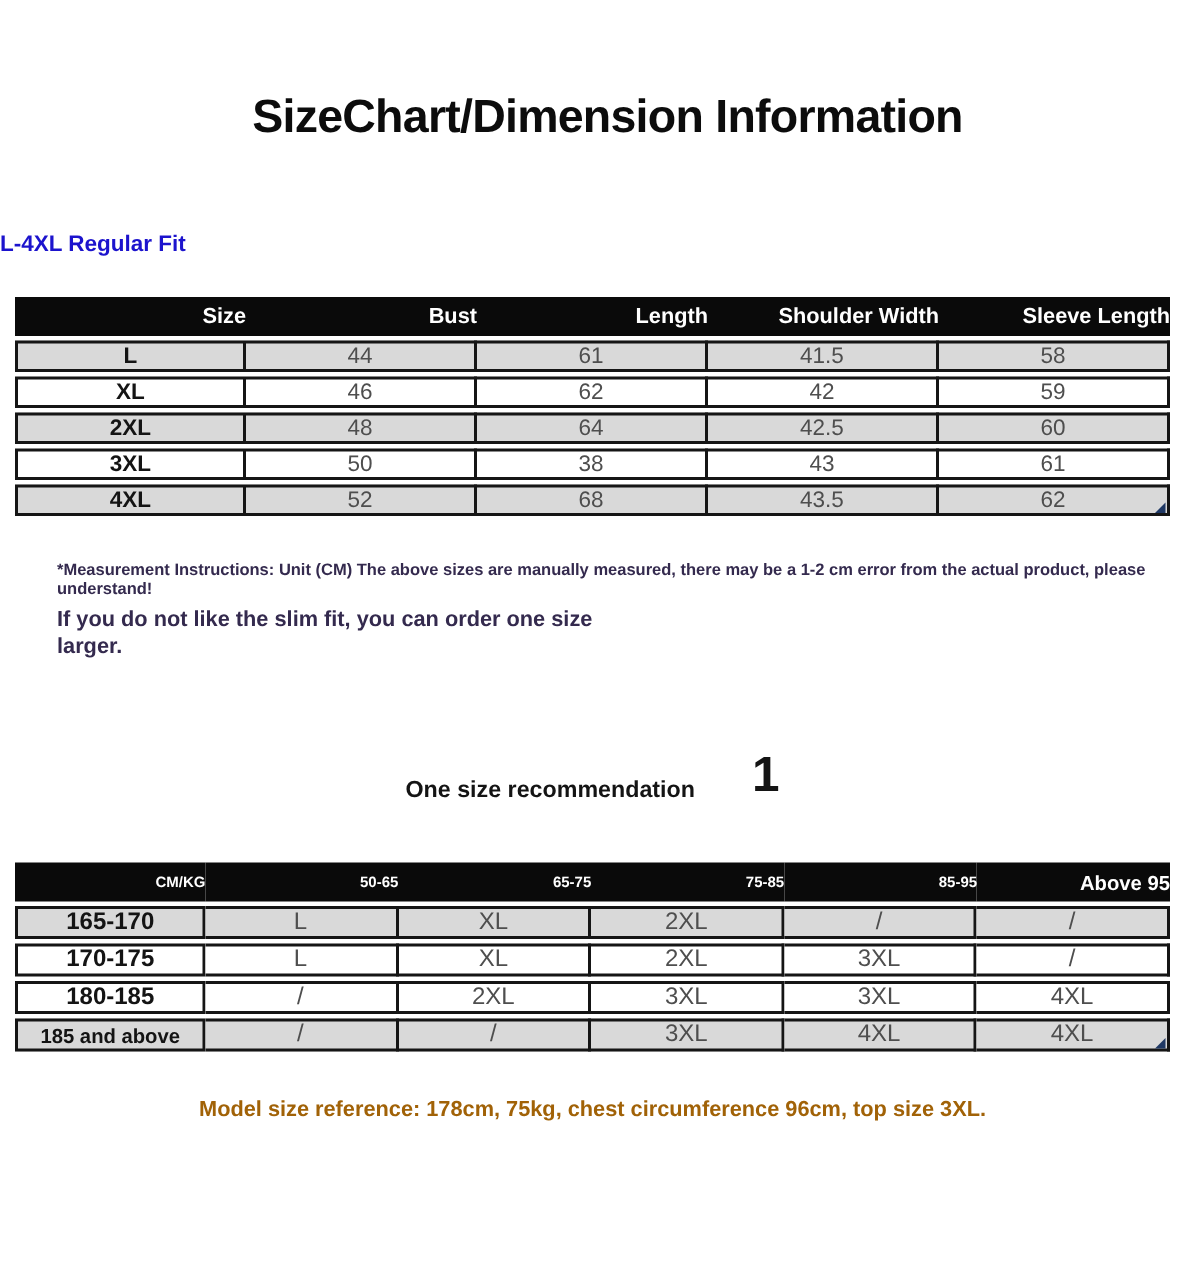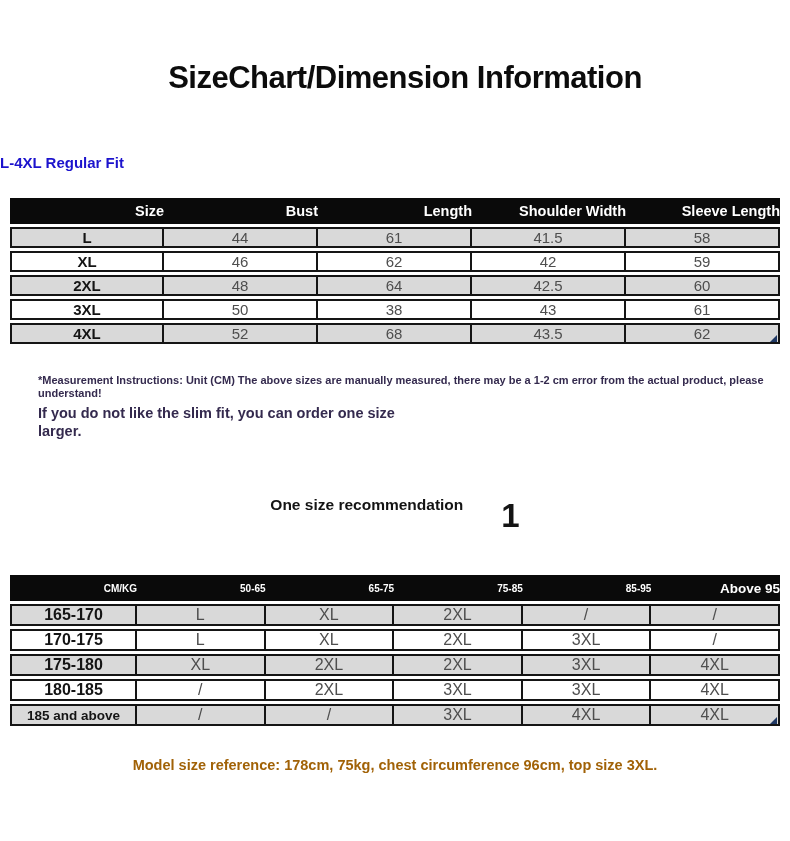--- a/index.html
+++ b/index.html
@@ -66,21 +66,21 @@
     margin:27px 0 0 38px;font-size:11px;line-height:13px;
     font-weight:600;color:var(--note-purple);
   }
   .note-large{
     margin:5px 0 0 38px;width:370px;
     font-size:14.5px;line-height:17.5px;font-weight:700;
     color:var(--note-purple);
   }
   .rec-row{
     margin-top:56px;display:flex;justify-content:center;
-    align-items:flex-start;gap:38px;height:40px;
+    align-items:flex-end;gap:38px;height:40px;
   }
   .rec-heading{font-size:15.5px;font-weight:700;color:#141414;}
   .rec-number{font-size:33px;font-weight:600;color:#141414;line-height:40px;}
   .model-note{
     margin-top:28px;text-align:center;
     font-size:14.5px;font-weight:700;color:#a16207;
   }
 </style>
 </head>
 <body>
@@ -182,28 +182,20 @@
           <td>/</td>
         </tr>
         <tr class="white">
           <td>170-175</td>
           <td>L</td>
           <td>XL</td>
           <td>2XL</td>
           <td>3XL</td>
           <td>/</td>
         </tr>
-        <tr class="gray">
-          <td>175-180</td>
-          <td>XL</td>
-          <td>2XL</td>
-          <td>2XL</td>
-          <td>3XL</td>
-          <td>4XL</td>
-        </tr>
         <tr class="white">
           <td>180-185</td>
           <td>/</td>
           <td>2XL</td>
           <td>3XL</td>
           <td>3XL</td>
           <td>4XL</td>
         </tr>
         <tr class="gray">
           <td>185 and above</td>

